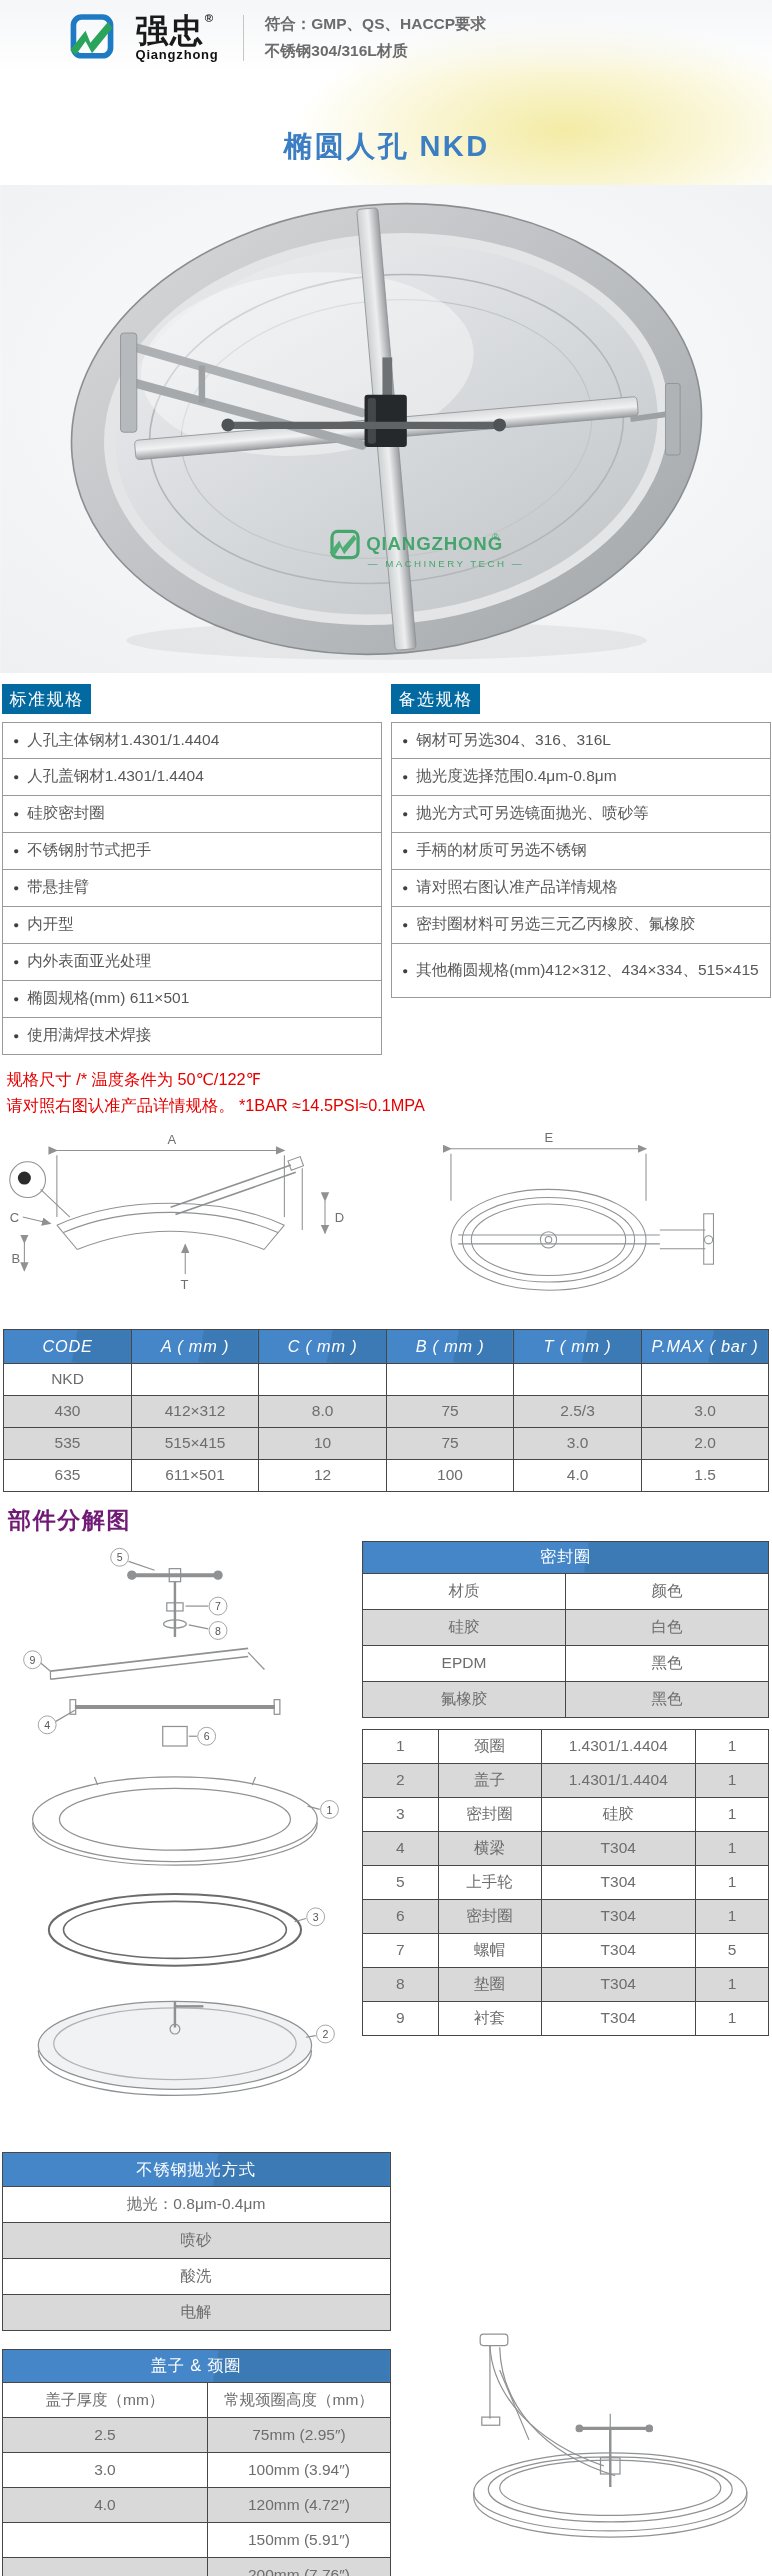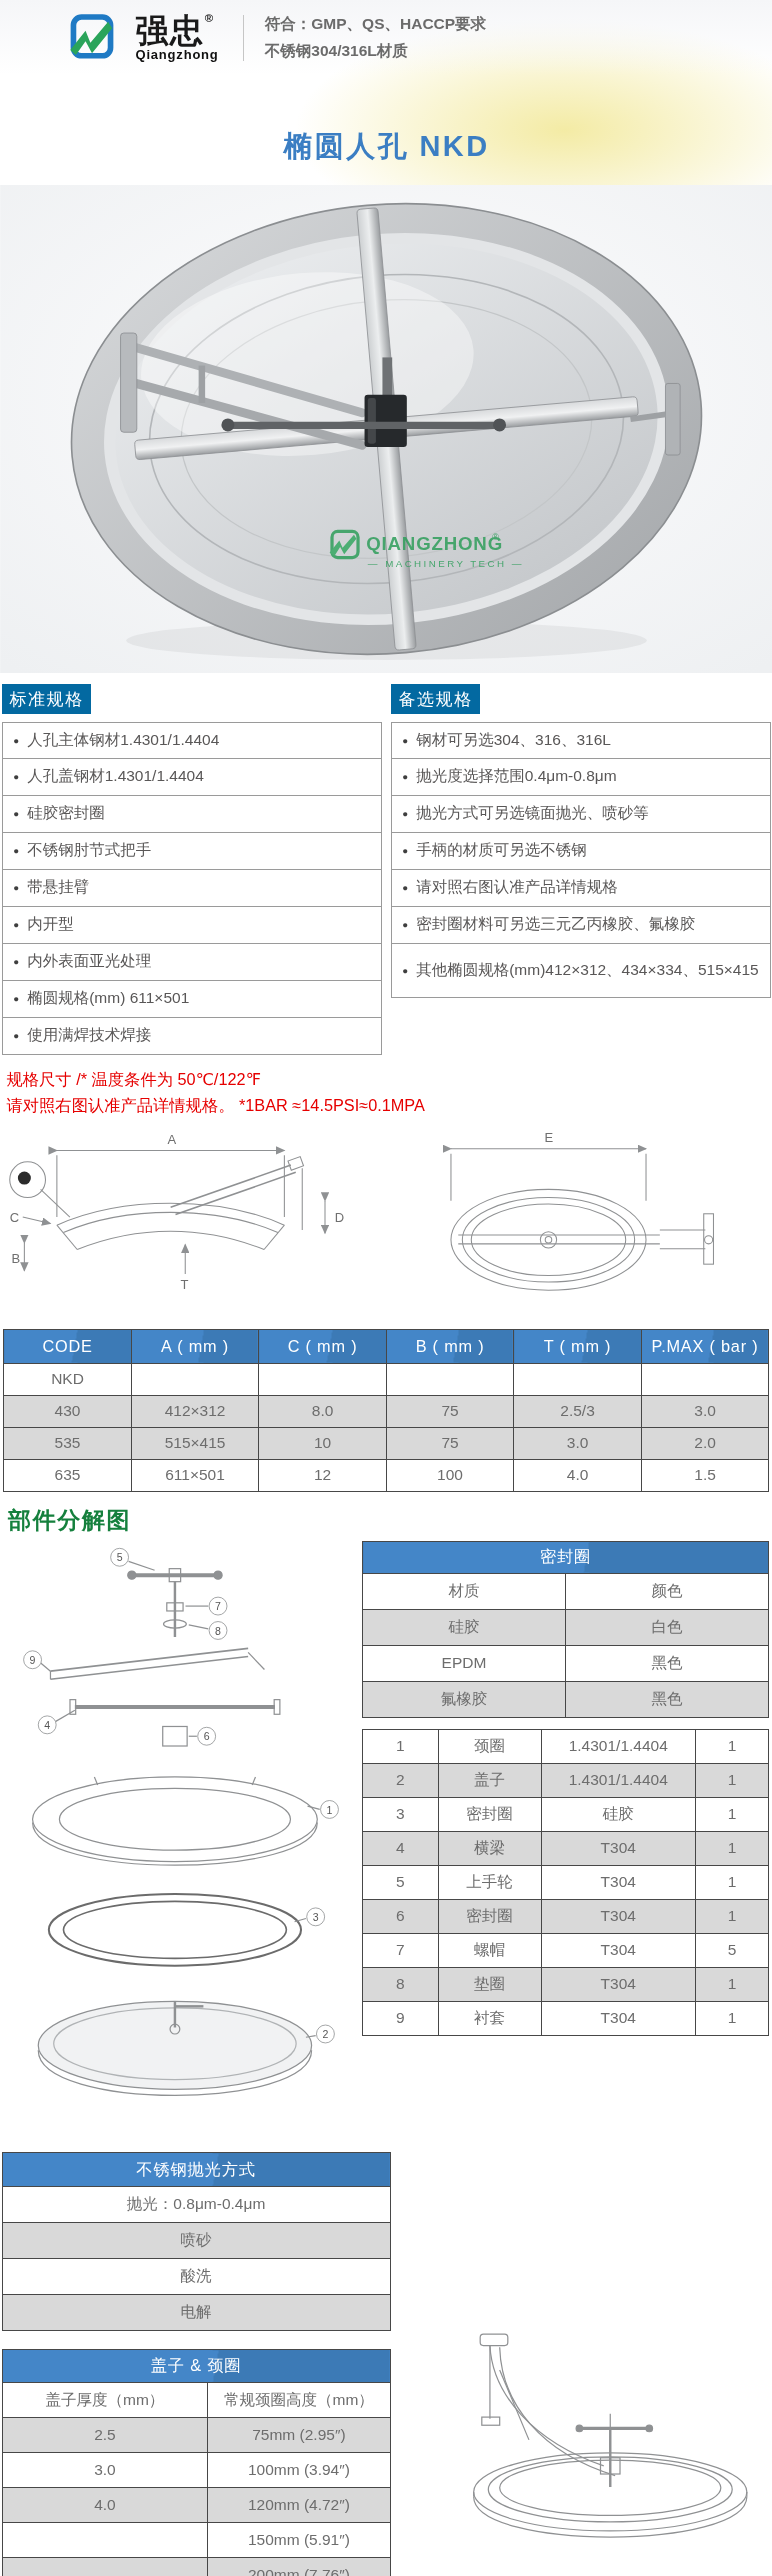--- a/index.html
+++ b/index.html
@@ -47,24 +47,24 @@
   .drawings svg{display:block;}
 
   
   table{border-collapse:collapse;table-layout:fixed;}
   th.blue{background:linear-gradient(100deg,#4486c8 55%,#3c7ab6 55%);color:#fff;font-weight:normal;
           font-size:16.3px;letter-spacing:0.8px;border:0.8px solid #474747;}
   td{border:0.8px solid #474747;text-align:center;font-size:15.5px;color:#6d6d6d;background:#fff;}
   tr.shade td{background:#d9d9d9;}
 
   .dim-table{width:766px;margin:11.4px 0 0 3.3px;}
-  .dim-table th{height:31px;}
+  .dim-table th{height:31px;font-style:italic;}
   .dim-table td{height:29px;}
 
-  .exploded-heading{margin:13px 0 0 8.1px;font-size:23px;font-weight:bold;color:#15803d;letter-spacing:1.6px;}
+  .exploded-heading{margin:13px 0 0 8.1px;font-size:23px;font-weight:bold;color:#701a75;letter-spacing:1.6px;}
 
   .lower{display:flex;margin-top:4.9px;}
   .lower-left{width:362px;}
   .lower-right{width:407px;}
   .seal-table{width:407px;}
   .seal-table th{height:29px;}
   .seal-table td{height:33px;}
   .parts-table{width:407px;margin-top:11.4px;}
   .parts-table th{height:31px;font-size:15.5px;}
   .parts-table td{height:31px;}

